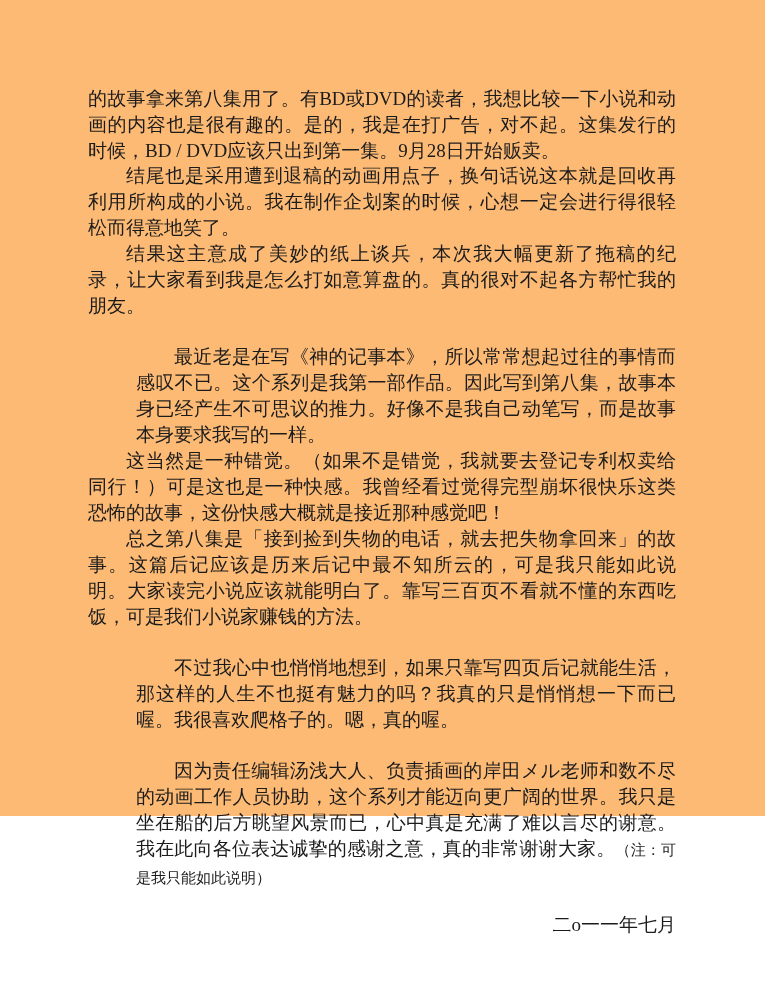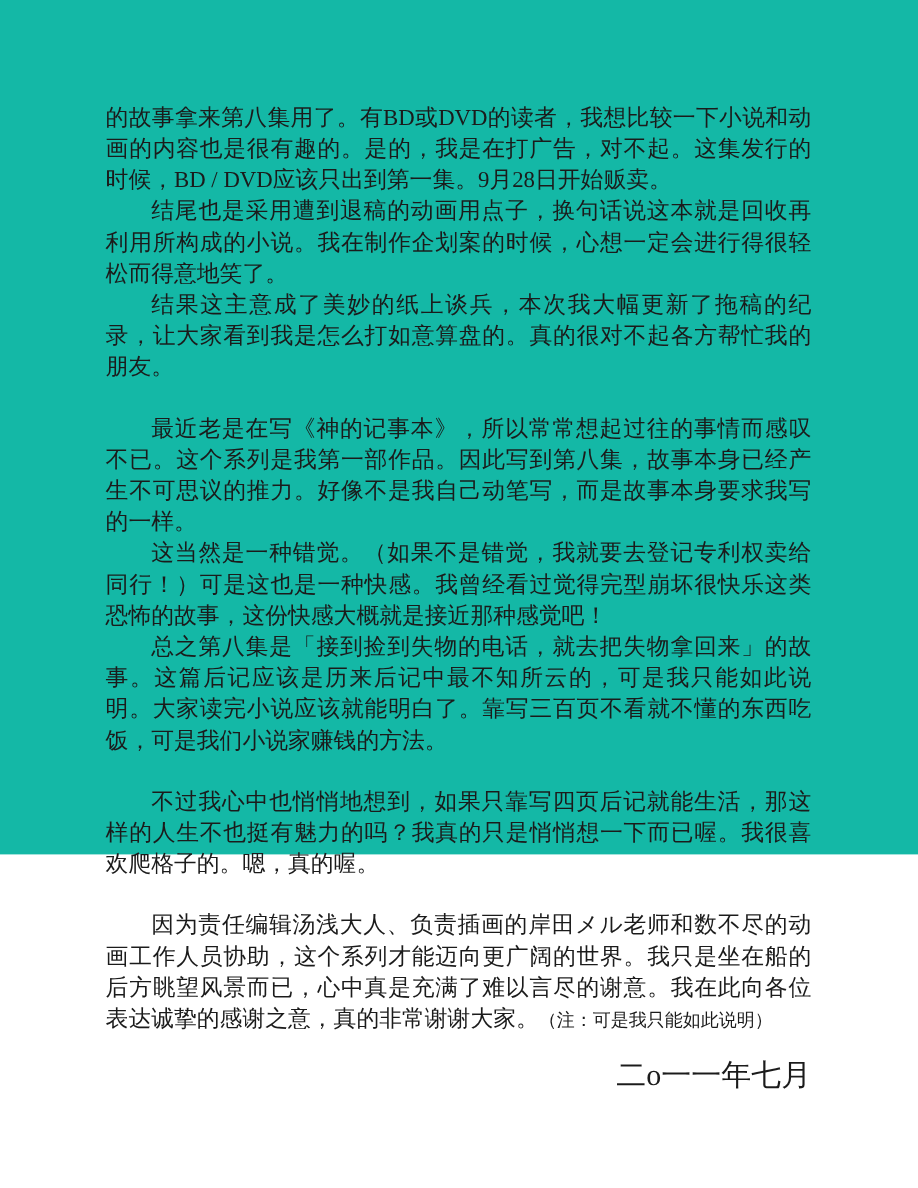--- a/index.html
+++ b/index.html
@@ -9,46 +9,47 @@
   }
   body {
     width: 765px;
     height: 990px;
     overflow: hidden;
     font-family: "Liberation Serif", "DejaVu Serif", serif;
   }
   .page {
     box-sizing: border-box;
     width: 765px;
-    height: 712px;
+    height: 816px;
     padding: 86px 89px 0 88px;
-    background: #14b8a6;
+    background: #fdba74;
   }
   .para {
     margin: 0;
     font-size: 19px;
     line-height: 26px;
     color: #1b1b1b;
     text-align: justify;
     letter-spacing: 0;
   }
   .para.indent {
     text-indent: 2em;
     font-family: Liberation Mono, monospace;
   }
   .para.gap-before {
     margin-top: 25px;
+    margin-left: 48px;
   }
   .inline-note {
     font-size: 15px;
   }
   .signature {
     margin-top: 17px;
     text-align: right;
-    font-size: 25px;
+    font-size: 19px;
     line-height: 29px;
     color: #1b1b1b;
   }
 </style>
 </head>
 <body>
 
 <div class="page">
   <div id="paragraph-container">
       <p class="para"><span>的故事拿来第八集用了。有BD或DVD的读者，我想比较一下小说和动画的内容也是很有趣的。是的，我是在打广告，对不起。这集发行的时候，BD / DVD应该只出到第一集。9月28日开始贩卖。</span></p>

